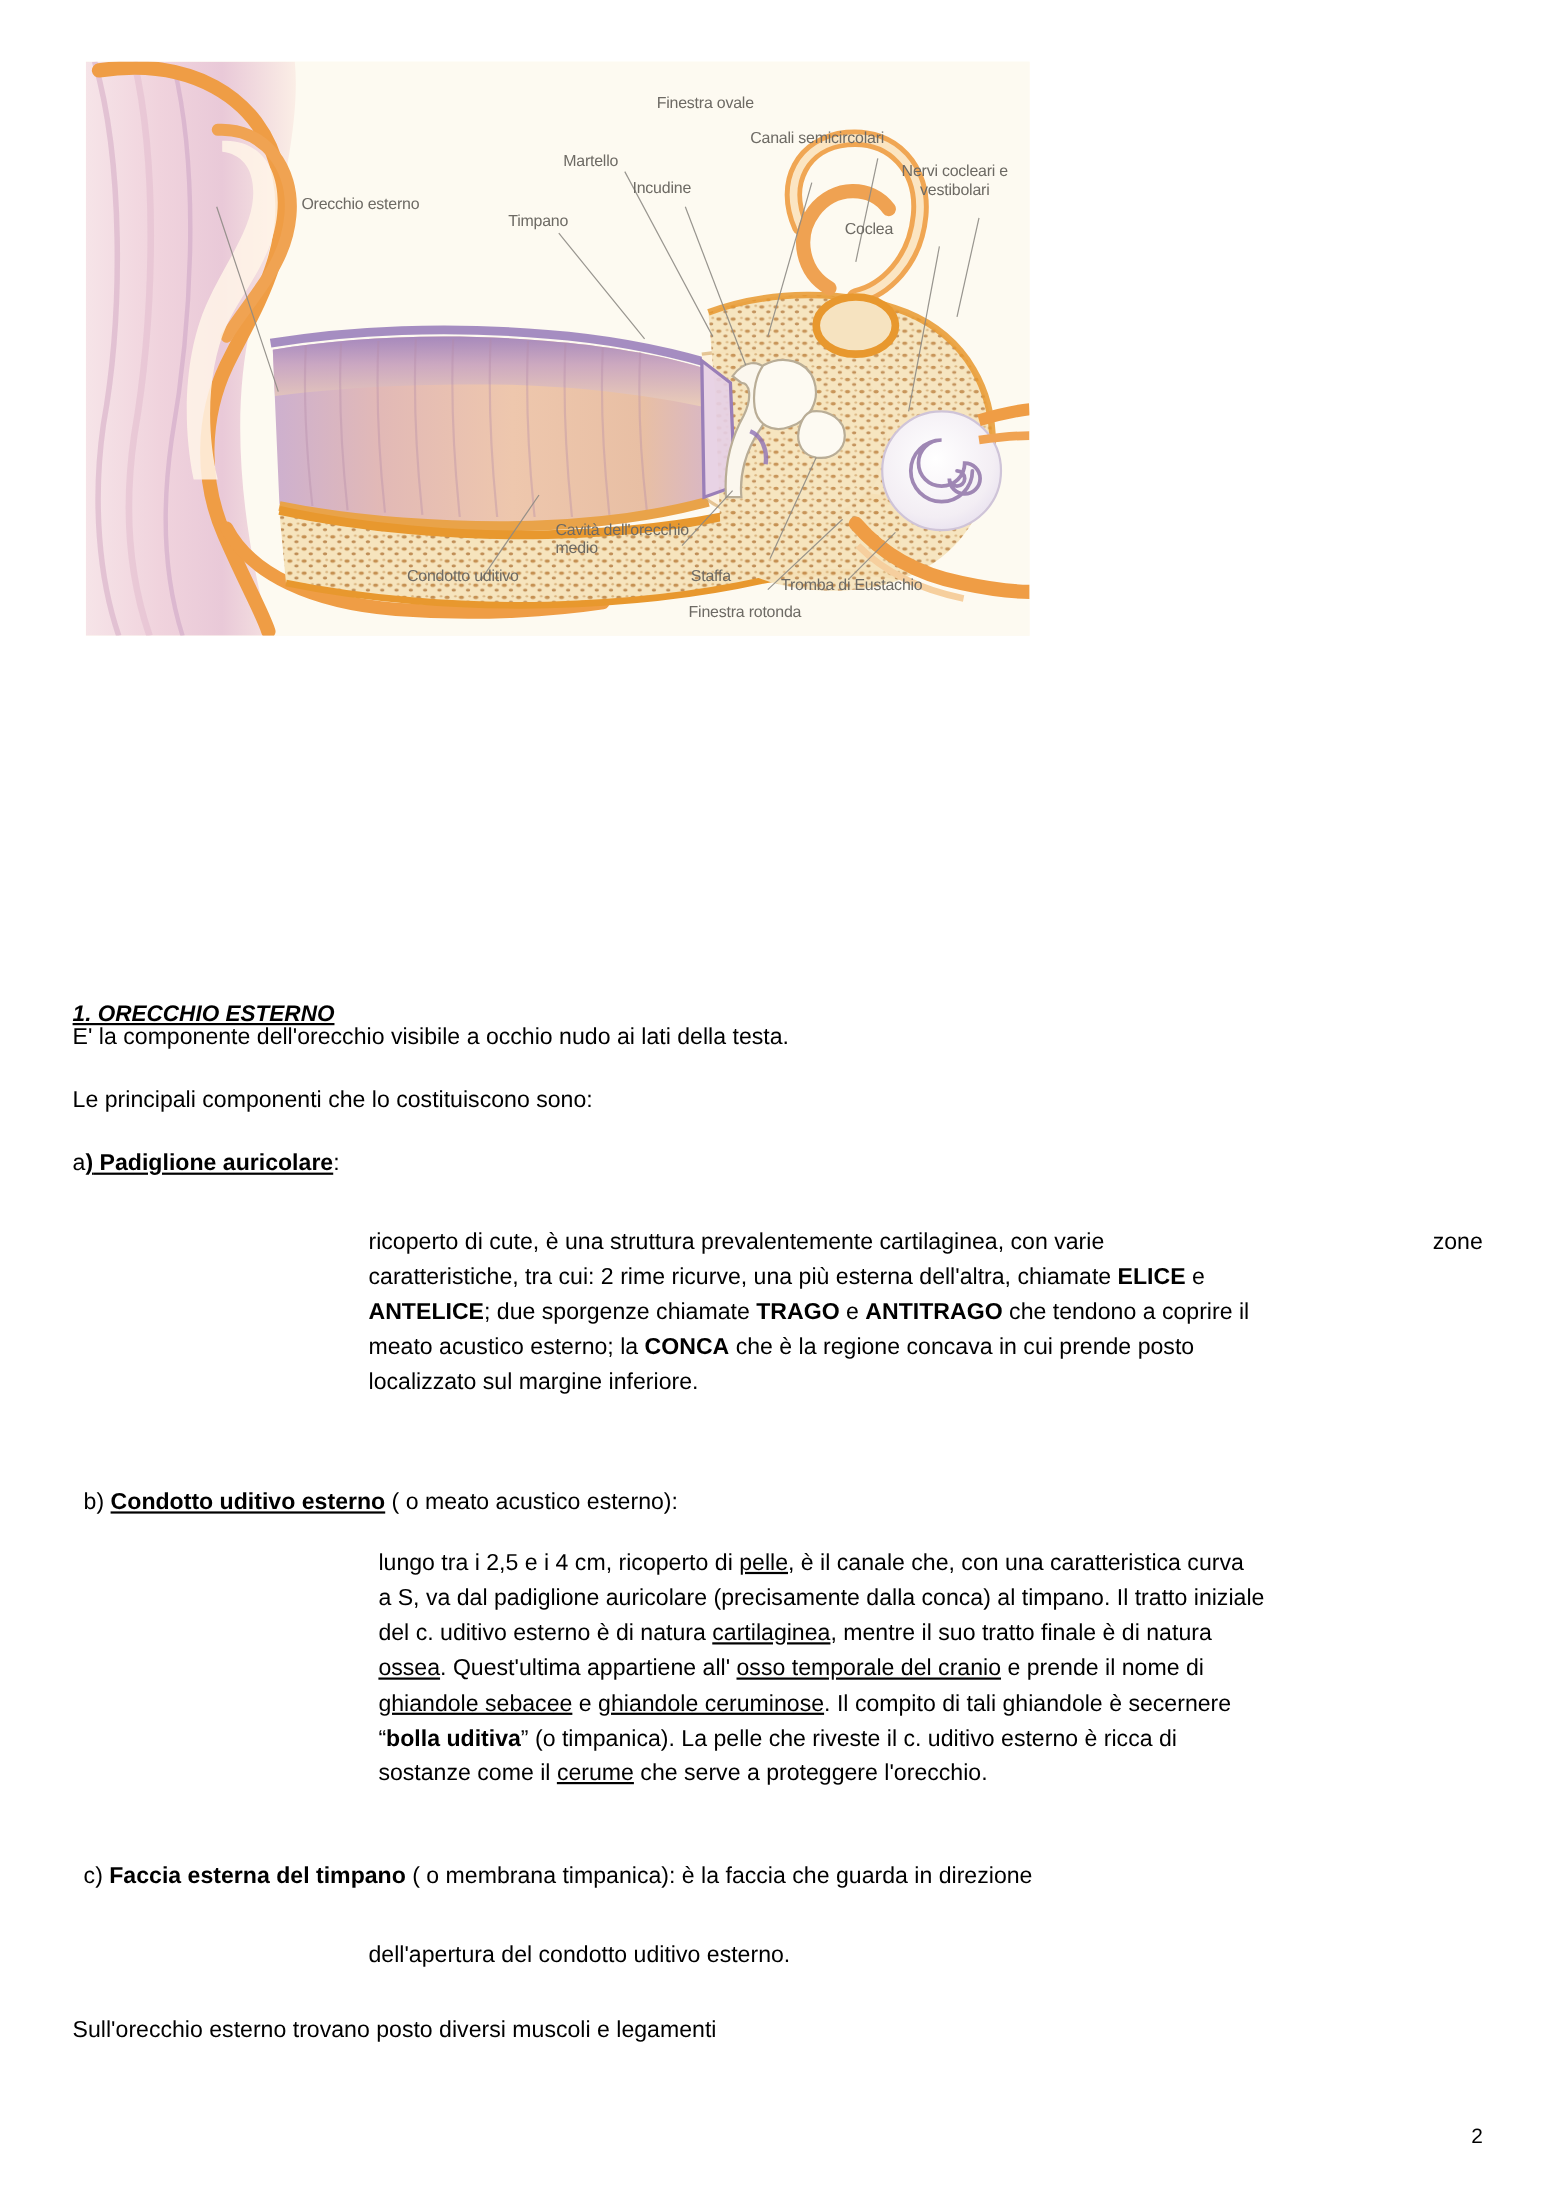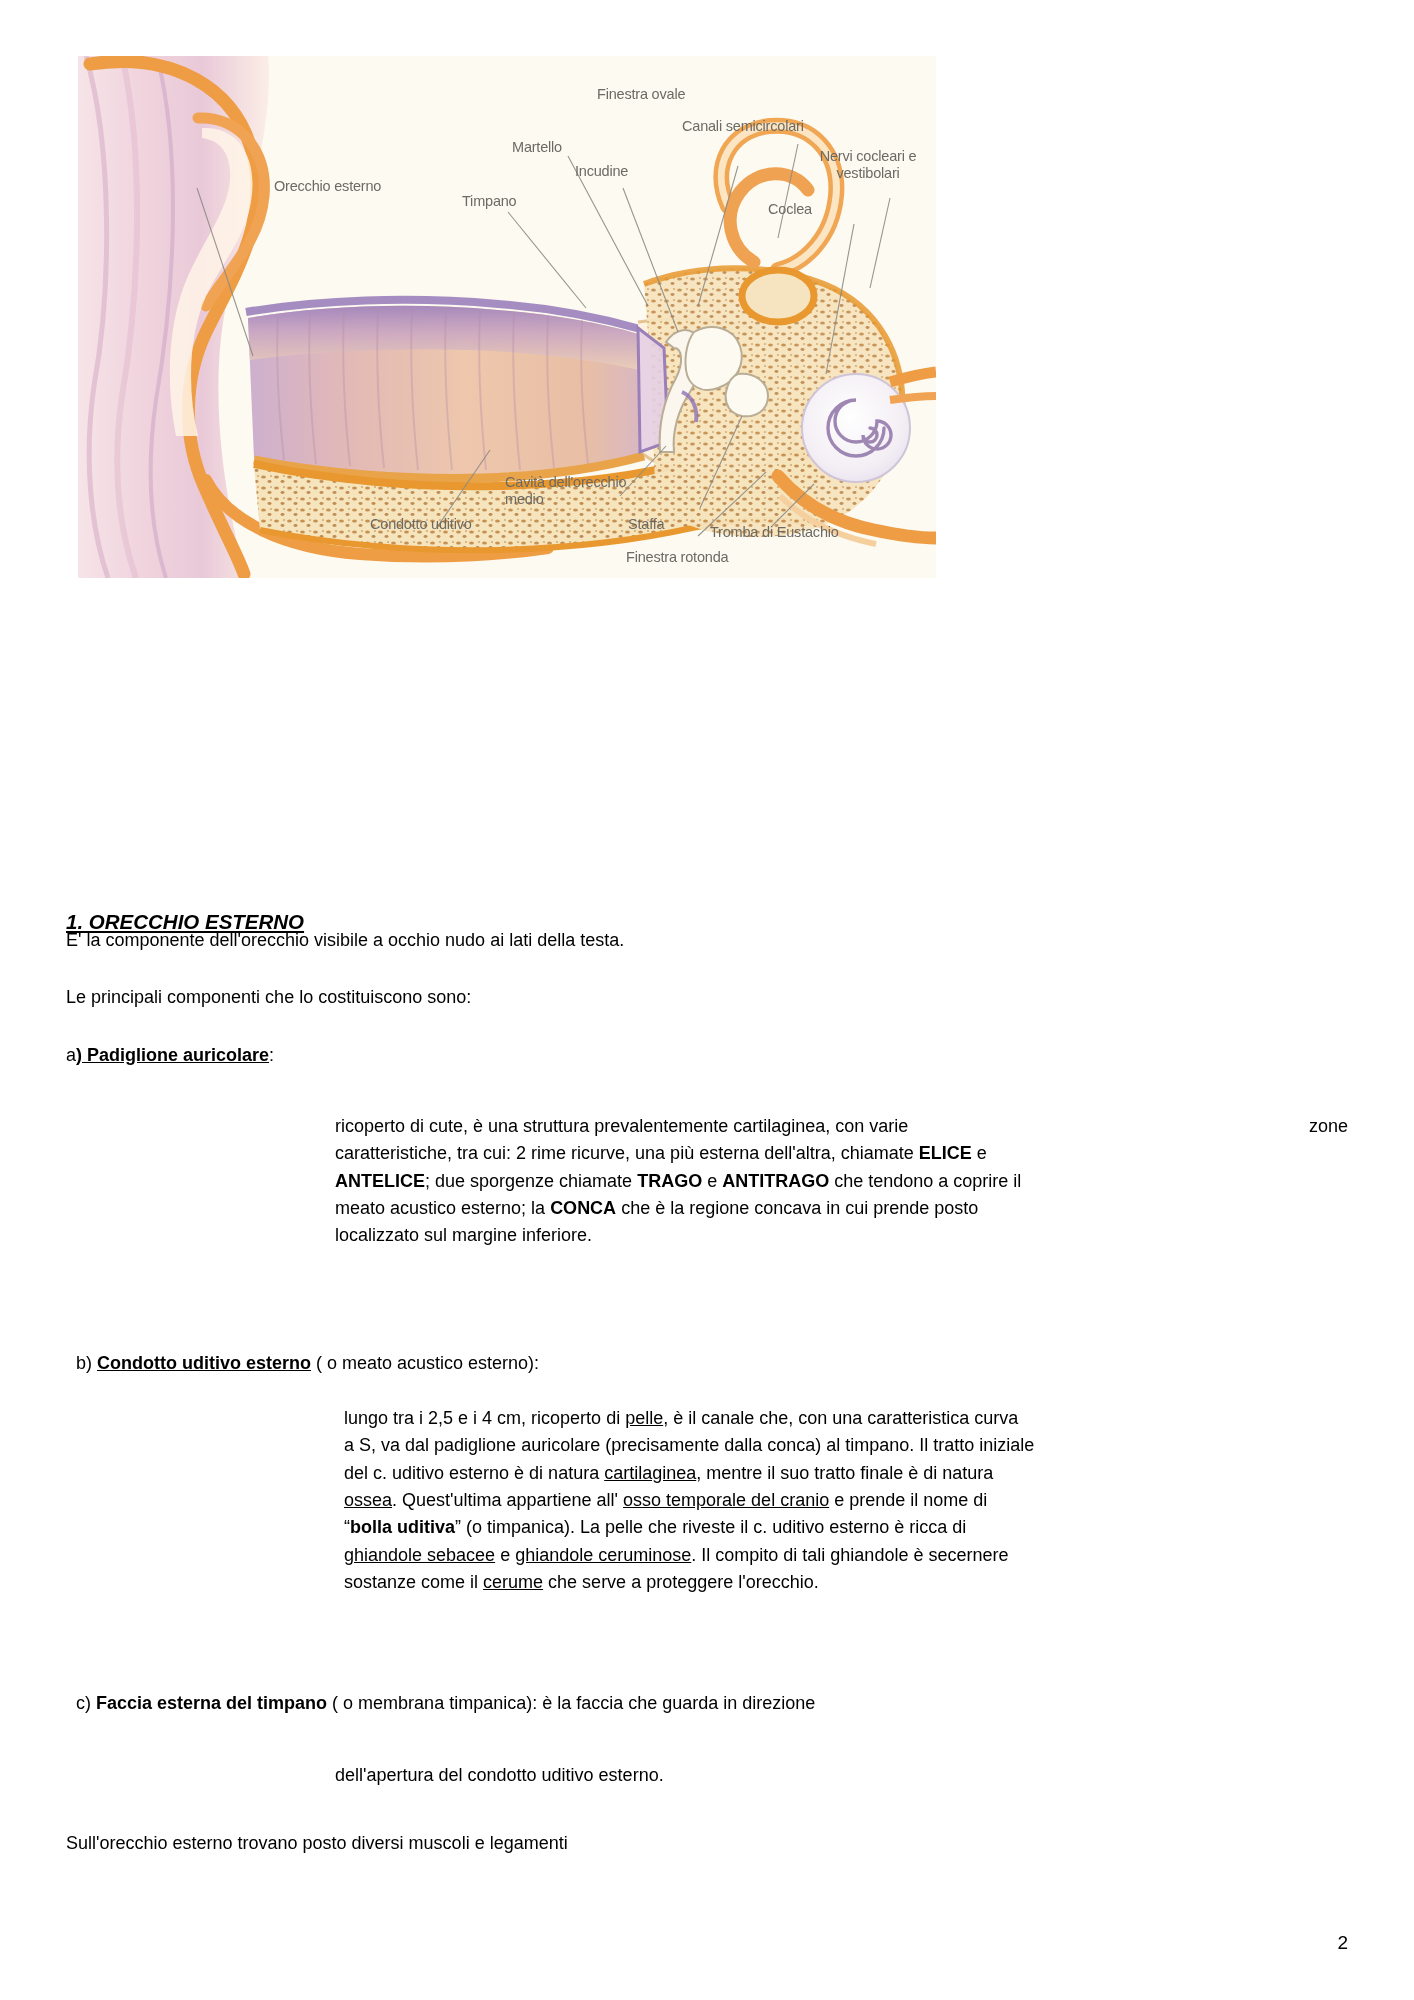--- a/index.html
+++ b/index.html
@@ -58,21 +58,21 @@
     letter-spacing: -0.2px;
   }
   .fig-label.center { text-align: center; }
 
   
   .body-block { position: absolute; left: 0; top: 0; width: 1414px; }
 
   .p {
     position: absolute;
     font-family: "Liberation Sans", sans-serif;
-    font-size: 18px;
+    font-size: 21px;
     line-height: 1.52;
     color: #000;
   }
 
   .heading {
     font-weight: bold;
     font-style: italic;
     text-decoration: underline;
     font-size: 20.5px;
   }
@@ -287,24 +287,24 @@
         <span>lungo tra i 2,5 e i 4 cm, ricoperto di </span><span class="u">pelle</span><span>, è il canale che, con una caratteristica curva</span>
       </div>
       <div>a S, va dal padiglione auricolare (precisamente dalla conca) al timpano. Il tratto iniziale</div>
       <div class="justified" style="width:1004px;">
         <span>del c. uditivo esterno è di natura </span><span class="u">cartilaginea</span><span>, mentre il suo tratto finale è di natura</span>
       </div>
       <div class="justified" style="width:1004px;">
         <span class="u">ossea</span><span>. Quest'ultima appartiene all' </span><span class="u">osso temporale del cranio</span><span> e prende il nome di</span>
       </div>
       <div class="justified" style="width:1004px;">
+        <span class="u">ghiandole sebacee</span><span> e </span><span class="u">ghiandole ceruminose</span><span>. Il compito di tali ghiandole è secernere</span>
+      </div>
+      <div class="justified" style="width:1004px;">
         <span>“</span><span class="b">bolla uditiva</span><span>” (o timpanica). La pelle che riveste il c. uditivo esterno è ricca di</span>
-      </div>
-      <div class="justified" style="width:1004px;">
-        <span class="u">ghiandole sebacee</span><span> e </span><span class="u">ghiandole ceruminose</span><span>. Il compito di tali ghiandole è secernere</span>
       </div>
       <div>
         <span>sostanze come il </span><span class="u">cerume</span><span> che serve a proteggere l'orecchio.</span>
       </div>
     </div>
 
     <div class="p" style="left:76px; top:1690px;">
       <span>c) </span><span class="b">Faccia esterna del timpano</span><span> ( o membrana timpanica): è la faccia che guarda in direzione</span>
     </div>
 

